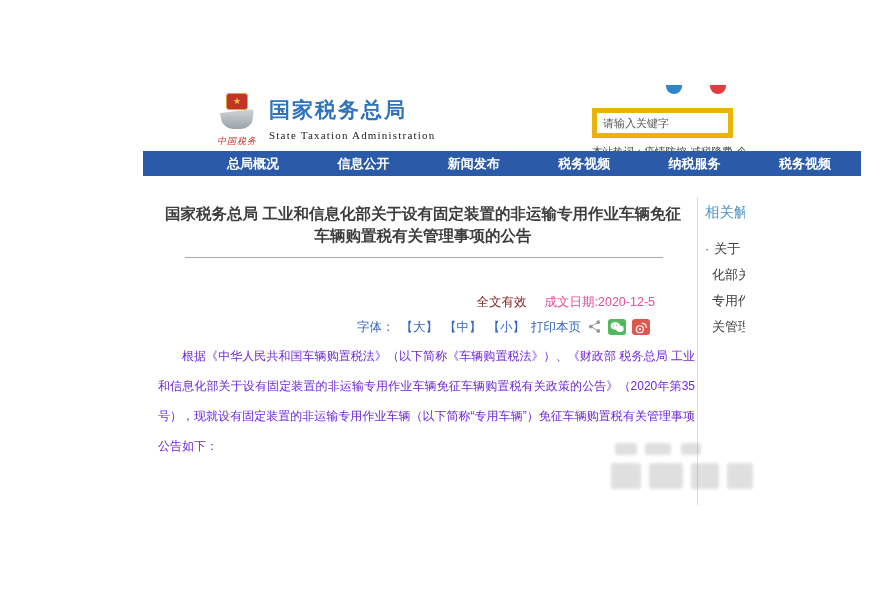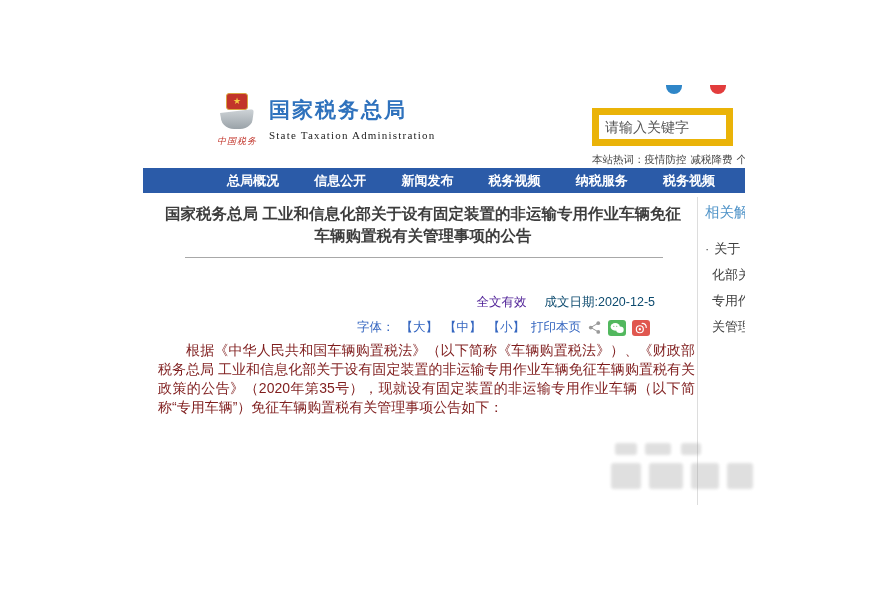--- a/index.html
+++ b/index.html
@@ -17,47 +17,47 @@
   .site-header { position:absolute; left:0; top:3px; width:602px; height:72px; }
   .logo-wrap { position:absolute; left:68px; top:5px; width:52px; height:62px; text-align:center; }
   .emblem { position:relative; width:34px; height:40px; margin:0 auto; }
   .emblem-top { position:absolute; left:6px; top:0; width:22px; height:17px; background:#c2342a; border:1px solid #d9a441; border-radius:3px; color:#f5c842; font-size:9px; line-height:15px; text-align:center; }
   .emblem-body { position:absolute; left:0; top:16px; width:34px; height:20px; background:linear-gradient(180deg,#cfd4d8,#9aa2a8); border-radius:4px 4px 14px 14px; clip-path:polygon(0 20%,100% 0,92% 100%,8% 100%); }
   .seal-text { color:#c2342a; font-size:9px; font-style:italic; font-weight:normal; letter-spacing:1px; margin-top:2px; white-space:nowrap; }
   .brand { position:absolute; left:126px; top:8px; }
   .brand-title { color:#2f72bd; font-size:21px; font-weight:bold; letter-spacing:2px; white-space:nowrap; }
   .brand-sub { margin-top:5px; color:#222; font-size:11px; font-family:Liberation Serif, serif; letter-spacing:1.2px; white-space:nowrap; }
   .search-area { position:absolute; left:449px; top:20px; width:153px; }
-  .search-input { width:141px; height:38px; border:7px solid #eab308; background:#fff; font-size:14px; padding:0 6px; color:#333; outline:none; }
+  .search-input { width:141px; height:30px; border:5px solid #eab308; background:#fff; font-size:11px; padding:0 6px; color:#333; outline:none; }
   .search-input::placeholder { color:#555; }
   .hotwords { margin-top:7px; width:153px; overflow:hidden; white-space:nowrap; font-size:10.5px; color:#444; }
   .hotwords a { color:#444; text-decoration:none; margin-right:4px; }
 
   
-  .nav-bar { position:absolute; left:0; top:83px; width:602px; height:25px; background:#2b5ba8; display:flex; align-items:center; justify-content:space-between; padding:0 30px 0 84px; }
+  .nav-bar { position:absolute; left:0; top:66px; width:718px; height:25px; background:#2b5ba8; display:flex; align-items:center; justify-content:space-between; padding:0 30px 0 84px; }
   .nav-item { color:#ffffff; font-size:13px; font-weight:bold; white-space:nowrap; cursor:pointer; }
 
   
   .v-divider { position:absolute; left:554px; top:112px; width:1px; height:308px; background:#dddddd; }
 
   .article-title { position:absolute; left:20px; top:118px; width:520px; text-align:center; color:#3d3d3d; font-size:15.5px; font-weight:bold; line-height:22px; }
   .title-divider { position:absolute; left:42px; top:172px; width:478px; height:1px; background:#a8a8a8; }
   .doc-number { position:absolute; left:15px; top:182px; width:537px; text-align:center; color:#c03a3a; font-size:14px; font-weight:bold; }
   .meta-line { position:absolute; left:15px; top:209px; width:497px; text-align:right; font-size:12.5px; }
-  .meta-status { color:#4c1d95; margin-right:18px; }
-  .meta-date { color:#0c4a6e; }
-  .controls-line { position:absolute; left:15px; top:234px; width:492px; display:flex; justify-content:flex-end; align-items:center; gap:6px; font-size:12.5px; color:#3566c0; }
+  .meta-status { color:#7f1d1d; margin-right:18px; }
+  .meta-date { color:#ec4899; }
+  .controls-line { position:absolute; left:15px; top:234px; width:492px; display:flex; justify-content:flex-end; gap:6px; font-size:12.5px; color:#3566c0; }
   .controls-line .ctl { color:#3566c0; cursor:pointer; white-space:nowrap; }
   .share-icon { width:15px; height:15px; display:inline-block; }
   .sq-icon { width:18px; height:16px; border-radius:3px; display:inline-flex; align-items:center; justify-content:center; }
   .sq-icon.wechat { background:#52b85e; }
   .sq-icon.weibo { background:#e0574f; }
 
   .paragraphs { position:absolute; left:15px; top:256px; width:537px; }
-  .paragraphs p { font-size:14px; color:#7f1d1d; line-height:19px; text-indent:2em; text-align:justify; margin-bottom:9px; }
+  .paragraphs p { font-size:12px; color:#6d28d9; line-height:30px; text-indent:2em; text-align:justify; margin-bottom:9px; }
 
   
   .sidebar { position:absolute; left:560px; top:118px; width:42px; height:170px; overflow:hidden; }
   .sidebar-heading { color:#4f93c8; font-size:14.5px; white-space:nowrap; margin-left:2px; margin-bottom:14px; cursor:pointer; }
   .sidebar-line { font-size:13px; color:#3f3f3f; line-height:26px; white-space:nowrap; padding-left:9px; cursor:pointer; }
   .sidebar-line.first { padding-left:2px; }
   .sidebar-bullet { color:#555; margin-right:5px; }
 
   
   .watermark { position:absolute; left:468px; top:358px; width:150px; height:55px; opacity:0.28; filter:blur(1.5px); pointer-events:none; }

